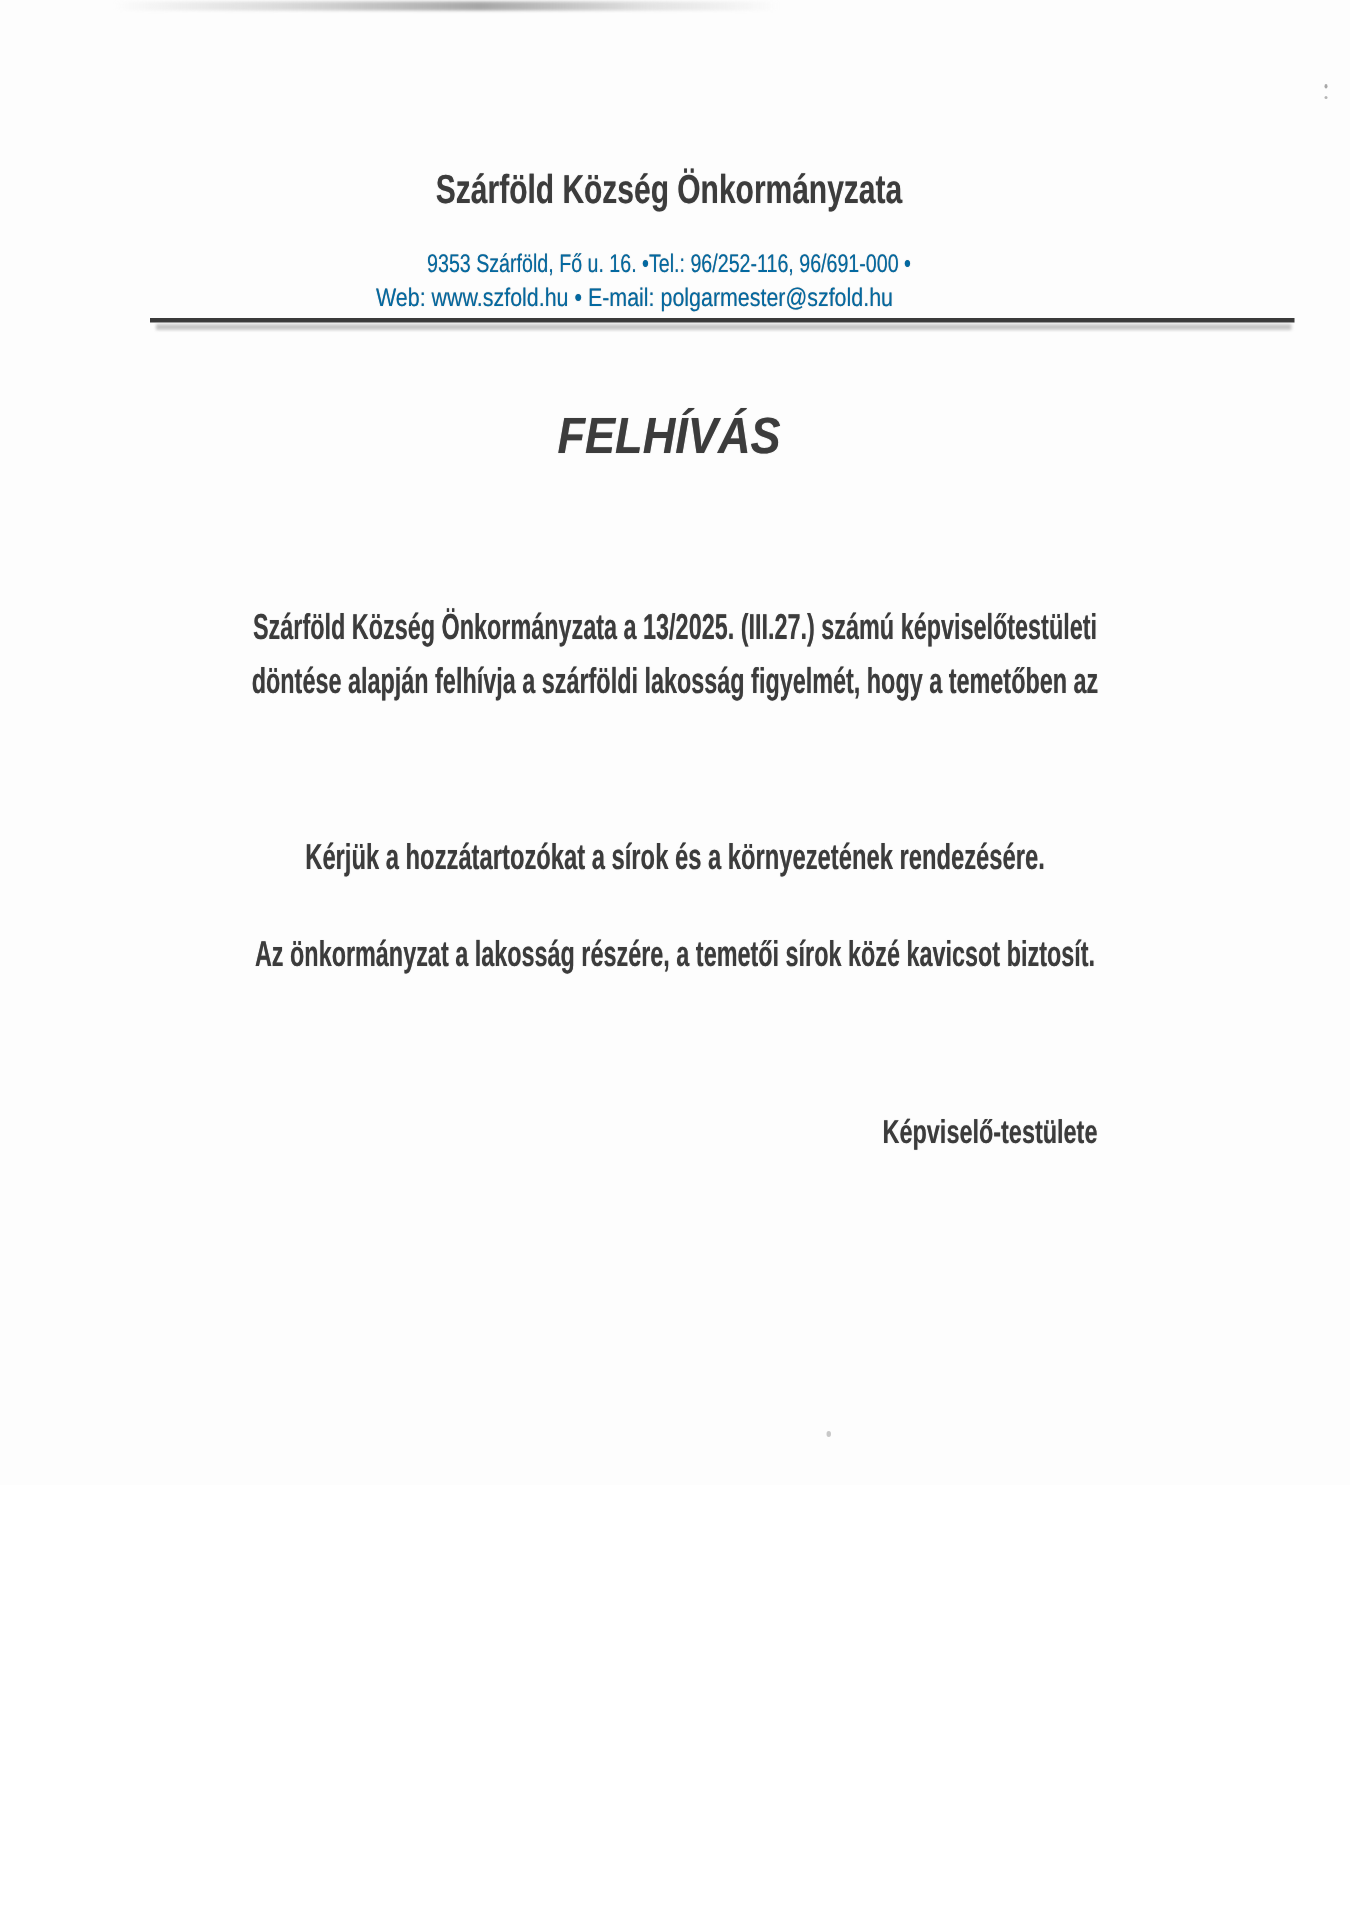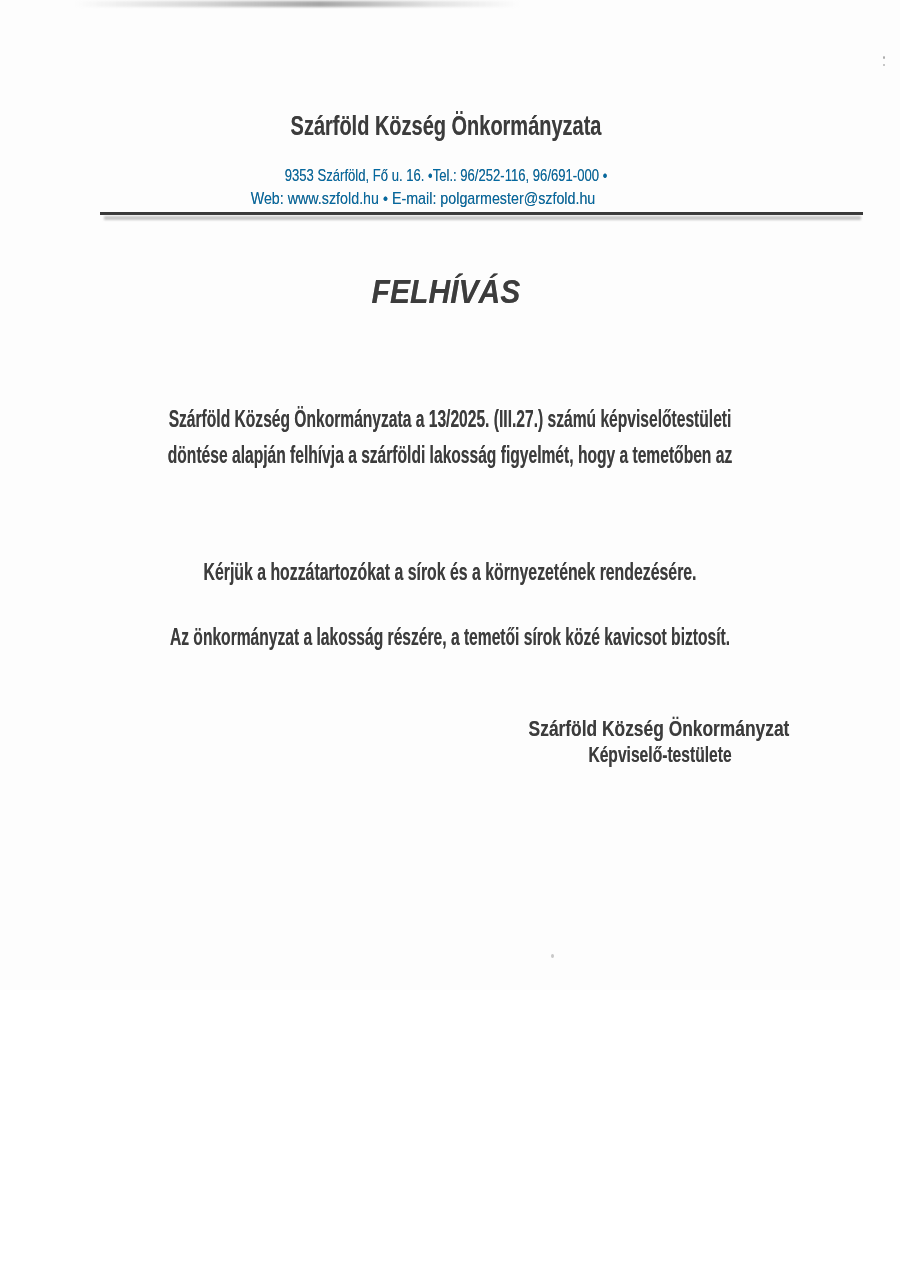--- a/index.html
+++ b/index.html
@@ -81,20 +81,17 @@
   </div>
 
   <div class="line bold" style="left:450px;top:560px;font-size:24px;">
     <span class="tx" style="transform:scaleX(0.66);">Kérjük a hozzátartozókat a sírok és a környezetének rendezésére.</span>
   </div>
 
   <div class="line bold" style="left:450px;top:625px;font-size:24px;text-align:right;">
     <span class="tx" style="transform:scaleX(0.65);">Az önkormányzat a lakosság részére, a temetői sírok közé kavicsot biztosít.</span>
   </div>
 
-  <div class="line bold" style="left:659px;top:718px;font-size:22px;">
-    <span class="tx" style="transform:scaleX(0.79);">Szárföld Község Önkormányzat</span>
-  </div>
   <div class="line bold" style="left:660px;top:744px;font-size:22px;text-align:center;">
     <span class="tx" style="transform:scaleX(0.71);">Képviselő-testülete</span>
   </div>
 
 </div>
 
 </body></html>

